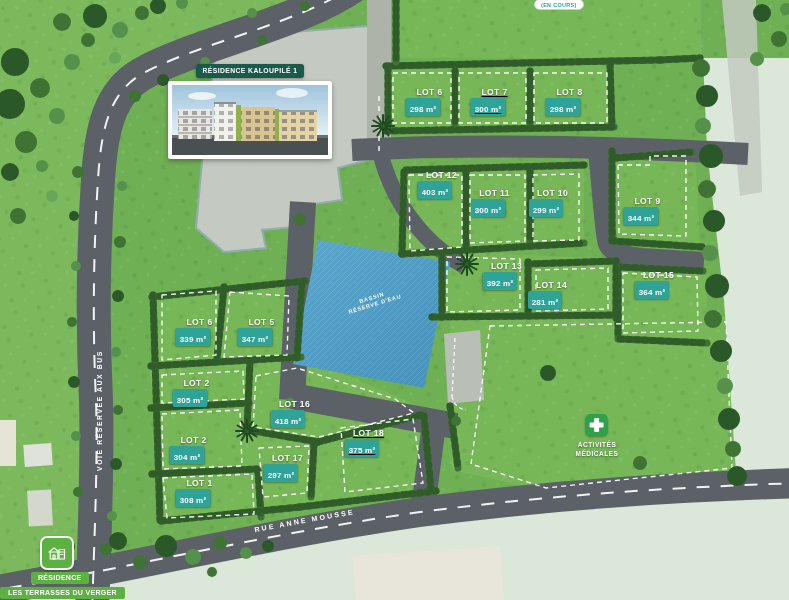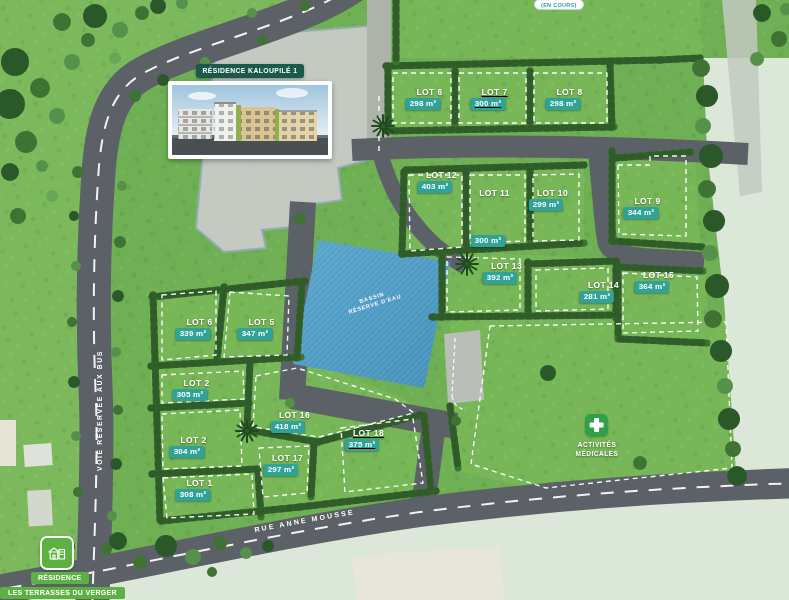--- a/index.html
+++ b/index.html
@@ -22,21 +22,21 @@
   .parkline{stroke:#fff;stroke-width:1.3;fill:none;stroke-dasharray:4 3;opacity:.9;}
 
   
   .bus-text{fill:#fff;font-weight:bold;font-size:6.8px;letter-spacing:1.6px;font-family:"Liberation Sans",sans-serif;}
   .rue-text{fill:#fff;font-weight:bold;font-size:7px;letter-spacing:2.2px;font-family:"Liberation Sans",sans-serif;}
   .basin-text{fill:rgba(255,255,255,.95);font-weight:bold;font-size:5.5px;letter-spacing:.8px;font-family:"Liberation Sans",sans-serif;}
 
   
   .lot{position:absolute;transform:translateX(-50%);display:flex;flex-direction:column;align-items:center;z-index:5;white-space:nowrap;}
   .lot-name{color:#fff;font-weight:bold;font-size:8.5px;letter-spacing:.4px;text-shadow:0 1px 2px rgba(20,40,15,.6);padding-left:13px;}
-  .lot-area{background:#2fa398;color:#fff;font-weight:bold;font-size:8px;padding:1px 4px 2px;border-radius:2px;margin-top:1px;
+  .lot-area{background:#2fa398;color:#fff;font-weight:bold;font-size:8px;padding:7px 4px 2px;border-radius:2px;margin-top:1px;
     box-shadow:0 1px 2px rgba(0,0,0,.3);letter-spacing:.2px;}
 
   
   .banner-wrap{position:absolute;left:168px;top:64px;width:164px;z-index:6;display:flex;flex-direction:column;align-items:center;}
   .banner{background:#1a5a4b;color:#fff;font-weight:bold;font-size:6.8px;letter-spacing:.4px;padding:3px 7px 4px;
     border-radius:3px;box-shadow:0 1px 3px rgba(0,0,0,.35);white-space:nowrap;}
   .photo-card{margin-top:3px;background:#fff;padding:4px;border-radius:2px;box-shadow:0 2px 5px rgba(0,0,0,.35);}
   .photo-card svg{display:block;}
 
   
@@ -372,41 +372,41 @@
         <span class="lot-area">298 m²</span>
       </div>
       <div class="lot" style="left: 641px; top: 196px; align-items: center;">
         <span class="lot-name">LOT 9</span>
         <span class="lot-area">344 m²</span>
       </div>
       <div class="lot" style="left: 546px; top: 188px;">
         <span class="lot-name">LOT 10</span>
         <span class="lot-area">299 m²</span>
       </div>
-      <div class="lot" style="left: 488px; top: 188px; gap: 36px;">
+      <div class="lot" style="left: 488px; top: 188px;">
         <span class="lot-name">LOT 11</span>
         <span class="lot-area">300 m²</span>
       </div>
       <div class="lot" style="left: 435px; top: 170px;">
         <span class="lot-name">LOT 12</span>
         <span class="lot-area">403 m²</span>
       </div>
       <div class="lot" style="left: 500px; top: 261px;">
         <span class="lot-name">LOT 13</span>
         <span class="lot-area">392 m²</span>
       </div>
-      <div class="lot" style="left: 597px; top: 280px; text-align: center;">
+      <div class="lot" style="left: 545px; top: 280px; text-align: center;">
         <span class="lot-name">LOT 14</span>
         <span class="lot-area">281 m²</span>
       </div>
       <div class="lot" style="left: 652px; top: 270px;">
         <span class="lot-name">LOT 15</span>
         <span class="lot-area">364 m²</span>
       </div>
-      <div class="lot" style="left: 288px; top: 399px; margin-top: 11px;">
+      <div class="lot" style="left: 288px; top: 399px;">
         <span class="lot-name">LOT 16</span>
         <span class="lot-area">418 m²</span>
       </div>
       <div class="lot" style="left: 281px; top: 453px;">
         <span class="lot-name">LOT 17</span>
         <span class="lot-area">297 m²</span>
       </div>
       <div class="lot" style="left: 362px; top: 428px; text-decoration: underline;">
         <span class="lot-name">LOT 18</span>
         <span class="lot-area">375 m²</span>

